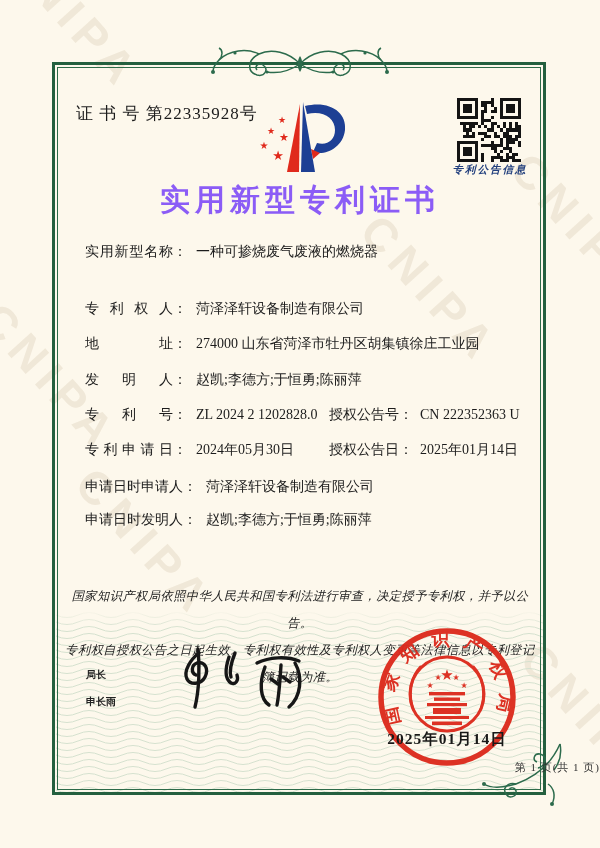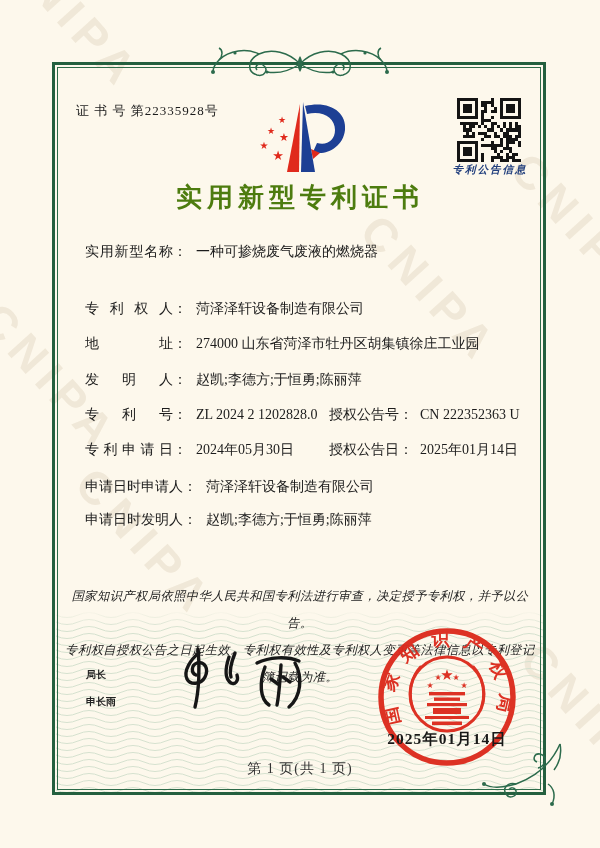--- a/index.html
+++ b/index.html
@@ -22,30 +22,30 @@
   }
   .frame::after{content:"";position:absolute;inset:2px;border:1px solid #2d6b49;}
   .ornament{position:absolute;z-index:3;}
   
   .waves{
     position:absolute;left:56px;top:610px;width:488px;height:184px;z-index:1;
     -webkit-mask-image:linear-gradient(to bottom,transparent,#000 10%);
             mask-image:linear-gradient(to bottom,transparent,#000 10%);
   }
   
-  .cert-no{position:absolute;left:76px;top:102px;font-size:13px;letter-spacing:1px;z-index:4;}
+  .cert-no{position:absolute;left:76px;top:102px;font-size:17px;letter-spacing:1px;z-index:4;}
   .logo{position:absolute;left:231px;top:98px;z-index:4;}
   .qr{position:absolute;left:457px;top:98px;z-index:4;}
   .qr-caption{
     position:absolute;left:443px;top:163px;width:94px;text-align:center;z-index:4;
     font-size:10.5px;font-weight:bold;letter-spacing:2px;color:#23407e;font-style:italic;
   }
   .title{
     position:absolute;left:0;right:0;top:180px;text-align:center;z-index:4;
-    font-size:26px;font-weight:bold;letter-spacing:5px;color:#4d7c0f;
+    font-size:30px;font-weight:bold;letter-spacing:5px;color:#8b5cf6;
   }
   
   .row{position:absolute;left:85px;width:462px;font-size:14px;z-index:4;white-space:nowrap;}
   .row .lbl{display:inline-block;width:88px;text-align:justify;text-align-last:justify;}
   .row.wide .lbl{width:auto;text-align-last:auto;}
   .row .val{margin-left:9px;}
   .row .rcol{position:absolute;left:244px;top:0;}
   .row .rcol .val{margin-left:7px;}
   
   .legal{
@@ -54,22 +54,22 @@
     letter-spacing:0.5px;color:#222;
   }
   
   .signer{
     position:absolute;left:86px;top:661px;z-index:4;line-height:27px;
     font-family:"Liberation Sans","DejaVu Sans",sans-serif;font-size:10px;font-weight:bold;color:#222;
   }
   .signature{position:absolute;left:165px;top:642px;z-index:4;}
   .seal{position:absolute;left:372px;top:622px;z-index:5;opacity:0.96;}
   .footer{
-    position:absolute;left:0;right:0;top:760px;text-align:center;z-index:4;
-    font-size:14px;color:#333;letter-spacing:1px;
+    position:absolute;left:0;right:0;top:760px;text-align:right;z-index:4;
+    font-size:11px;color:#333;letter-spacing:1px;
   }
 </style>
 </head>
 <body>
 
 <div class="page">
 
   <div class="wm" style="left:-18px;top:-12px;">CNIPA</div>
   <div class="wm" style="left:490px;top:200px;">CNIPA</div>
   <div class="wm" style="left:-40px;top:350px;">CNIPA</div>

